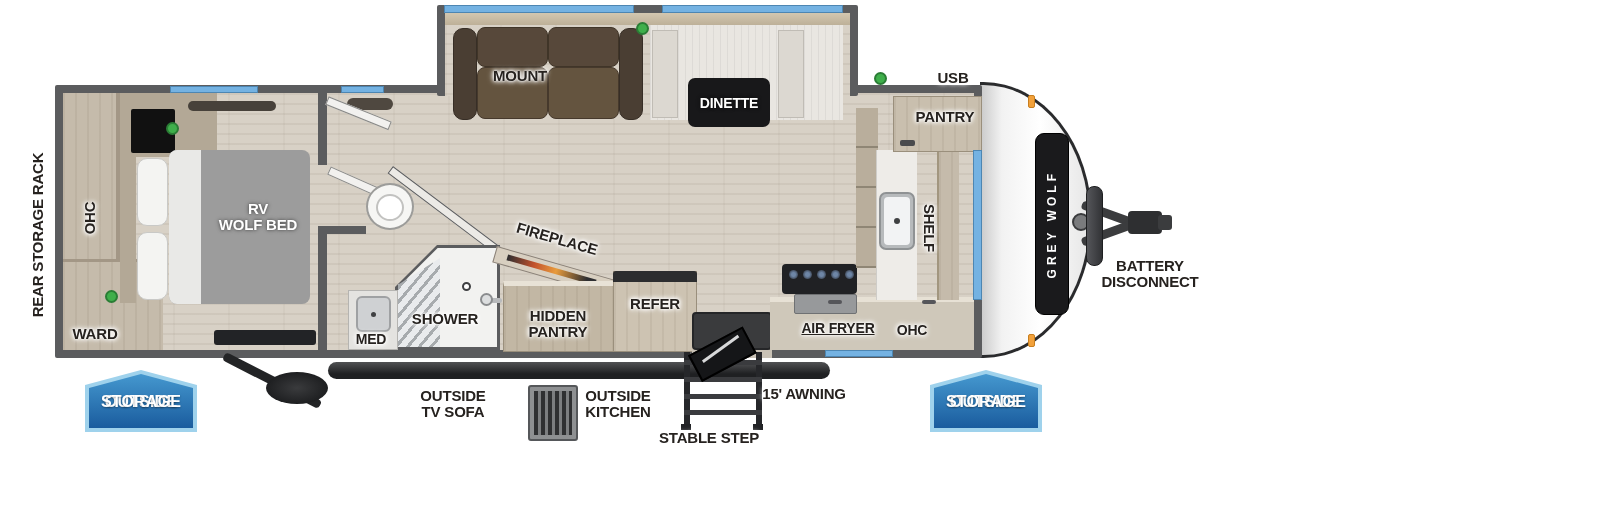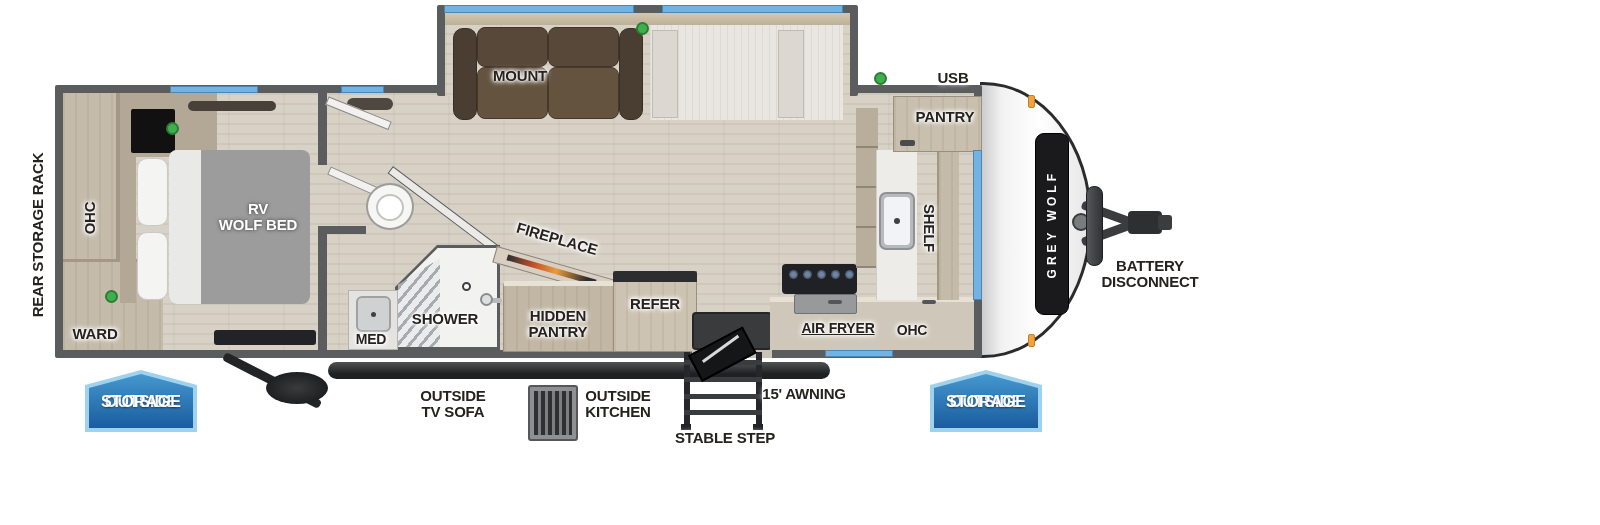--- a/index.html
+++ b/index.html
@@ -74,20 +74,23 @@
   <div style="left:619px;top:28px;width:24px;height:92px;background:#4a3e33;border:1px solid #372e26;border-radius:10px;"></div>
   <div style="left:477px;top:27px;width:71px;height:40px;background:#57483a;border:1px solid #403528;border-radius:8px;"></div>
   <div style="left:548px;top:27px;width:71px;height:40px;background:#57483a;border:1px solid #403528;border-radius:8px;"></div>
   <div style="left:477px;top:67px;width:71px;height:52px;background:#64543f;border:1px solid #46392c;border-radius:8px;"></div>
   <div style="left:548px;top:67px;width:71px;height:52px;background:#64543f;border:1px solid #46392c;border-radius:8px;"></div>
   <div class="lbl" style="left:520px;top:76px;">MOUNT</div>
 
   <div style="left:650px;top:25px;width:193px;height:95px;background-color:#e9e6e1;background-image:repeating-linear-gradient(90deg,rgba(0,0,0,.05) 0 1px,transparent 1px 7px);"></div>
   <div style="left:652px;top:30px;width:26px;height:88px;background:#dcd8d1;border:1px solid #c0bcb5;"></div>
   <div style="left:778px;top:30px;width:26px;height:88px;background:#dcd8d1;border:1px solid #c0bcb5;"></div>
+  <div style="left:688px;top:78px;width:82px;height:49px;background:#18181a;border-radius:7px;display:flex;align-items:center;justify-content:center;z-index:36;">
+    <span class="lbl white" style="position:static;transform:none;font-size:14px;">DINETTE</span>
+  </div>
   <div class="dot" style="left:636px;top:22px;"></div>
 
   <div class="win" style="left:170px;top:86px;width:88px;height:7px;"></div>
   <div class="win" style="left:341px;top:86px;width:43px;height:7px;"></div>
   <div class="win" style="left:825px;top:350px;width:68px;height:7px;"></div>
   <div class="win" style="left:973px;top:150px;width:9px;height:150px;"></div>
 
   <div class="wood" style="left:63px;top:93px;width:57px;height:166px;border-right:4px solid #a39786;"></div>
   <div class="wood" style="left:63px;top:259px;width:100px;height:91px;border-top:3px solid #a39786;"></div>
   <div style="left:120px;top:93px;width:97px;height:64px;background:#b3a896;"></div>
@@ -197,21 +200,21 @@
   <div style="left:756px;top:352px;width:6px;height:74px;background:#26272a;"></div>
   <div style="left:684px;top:360px;width:78px;height:5px;background:#3a3b3e;"></div>
   <div style="left:684px;top:377px;width:78px;height:5px;background:#3a3b3e;"></div>
   <div style="left:684px;top:394px;width:78px;height:5px;background:#3a3b3e;"></div>
   <div style="left:684px;top:410px;width:78px;height:5px;background:#3a3b3e;"></div>
   <div style="left:681px;top:424px;width:10px;height:6px;background:#222326;"></div>
   <div style="left:753px;top:424px;width:10px;height:6px;background:#222326;"></div>
   <div style="left:702px;top:352px;width:62px;height:30px;background:#151618;border:2px solid #000;transform:rotate(-28deg);transform-origin:left bottom;">
     <div style="left:8px;top:6px;width:44px;height:3px;background:#d8d9da;transform:rotate(-8deg);"></div>
   </div>
-  <div class="lbl" style="left:709px;top:438px;margin-left:16px;">STABLE STEP</div>
+  <div class="lbl" style="left:709px;top:438px;">STABLE STEP</div>
 
   <div class="badge" style="left:85px;top:370px;width:112px;height:62px;">
     <div class="inner">
       <span>OUTSIDE</span>
       <span>STORAGE</span>
     </div>
   </div>
   <div class="badge" style="left:930px;top:370px;width:112px;height:62px;">
     <div class="inner">
       <span>OUTSIDE</span>

